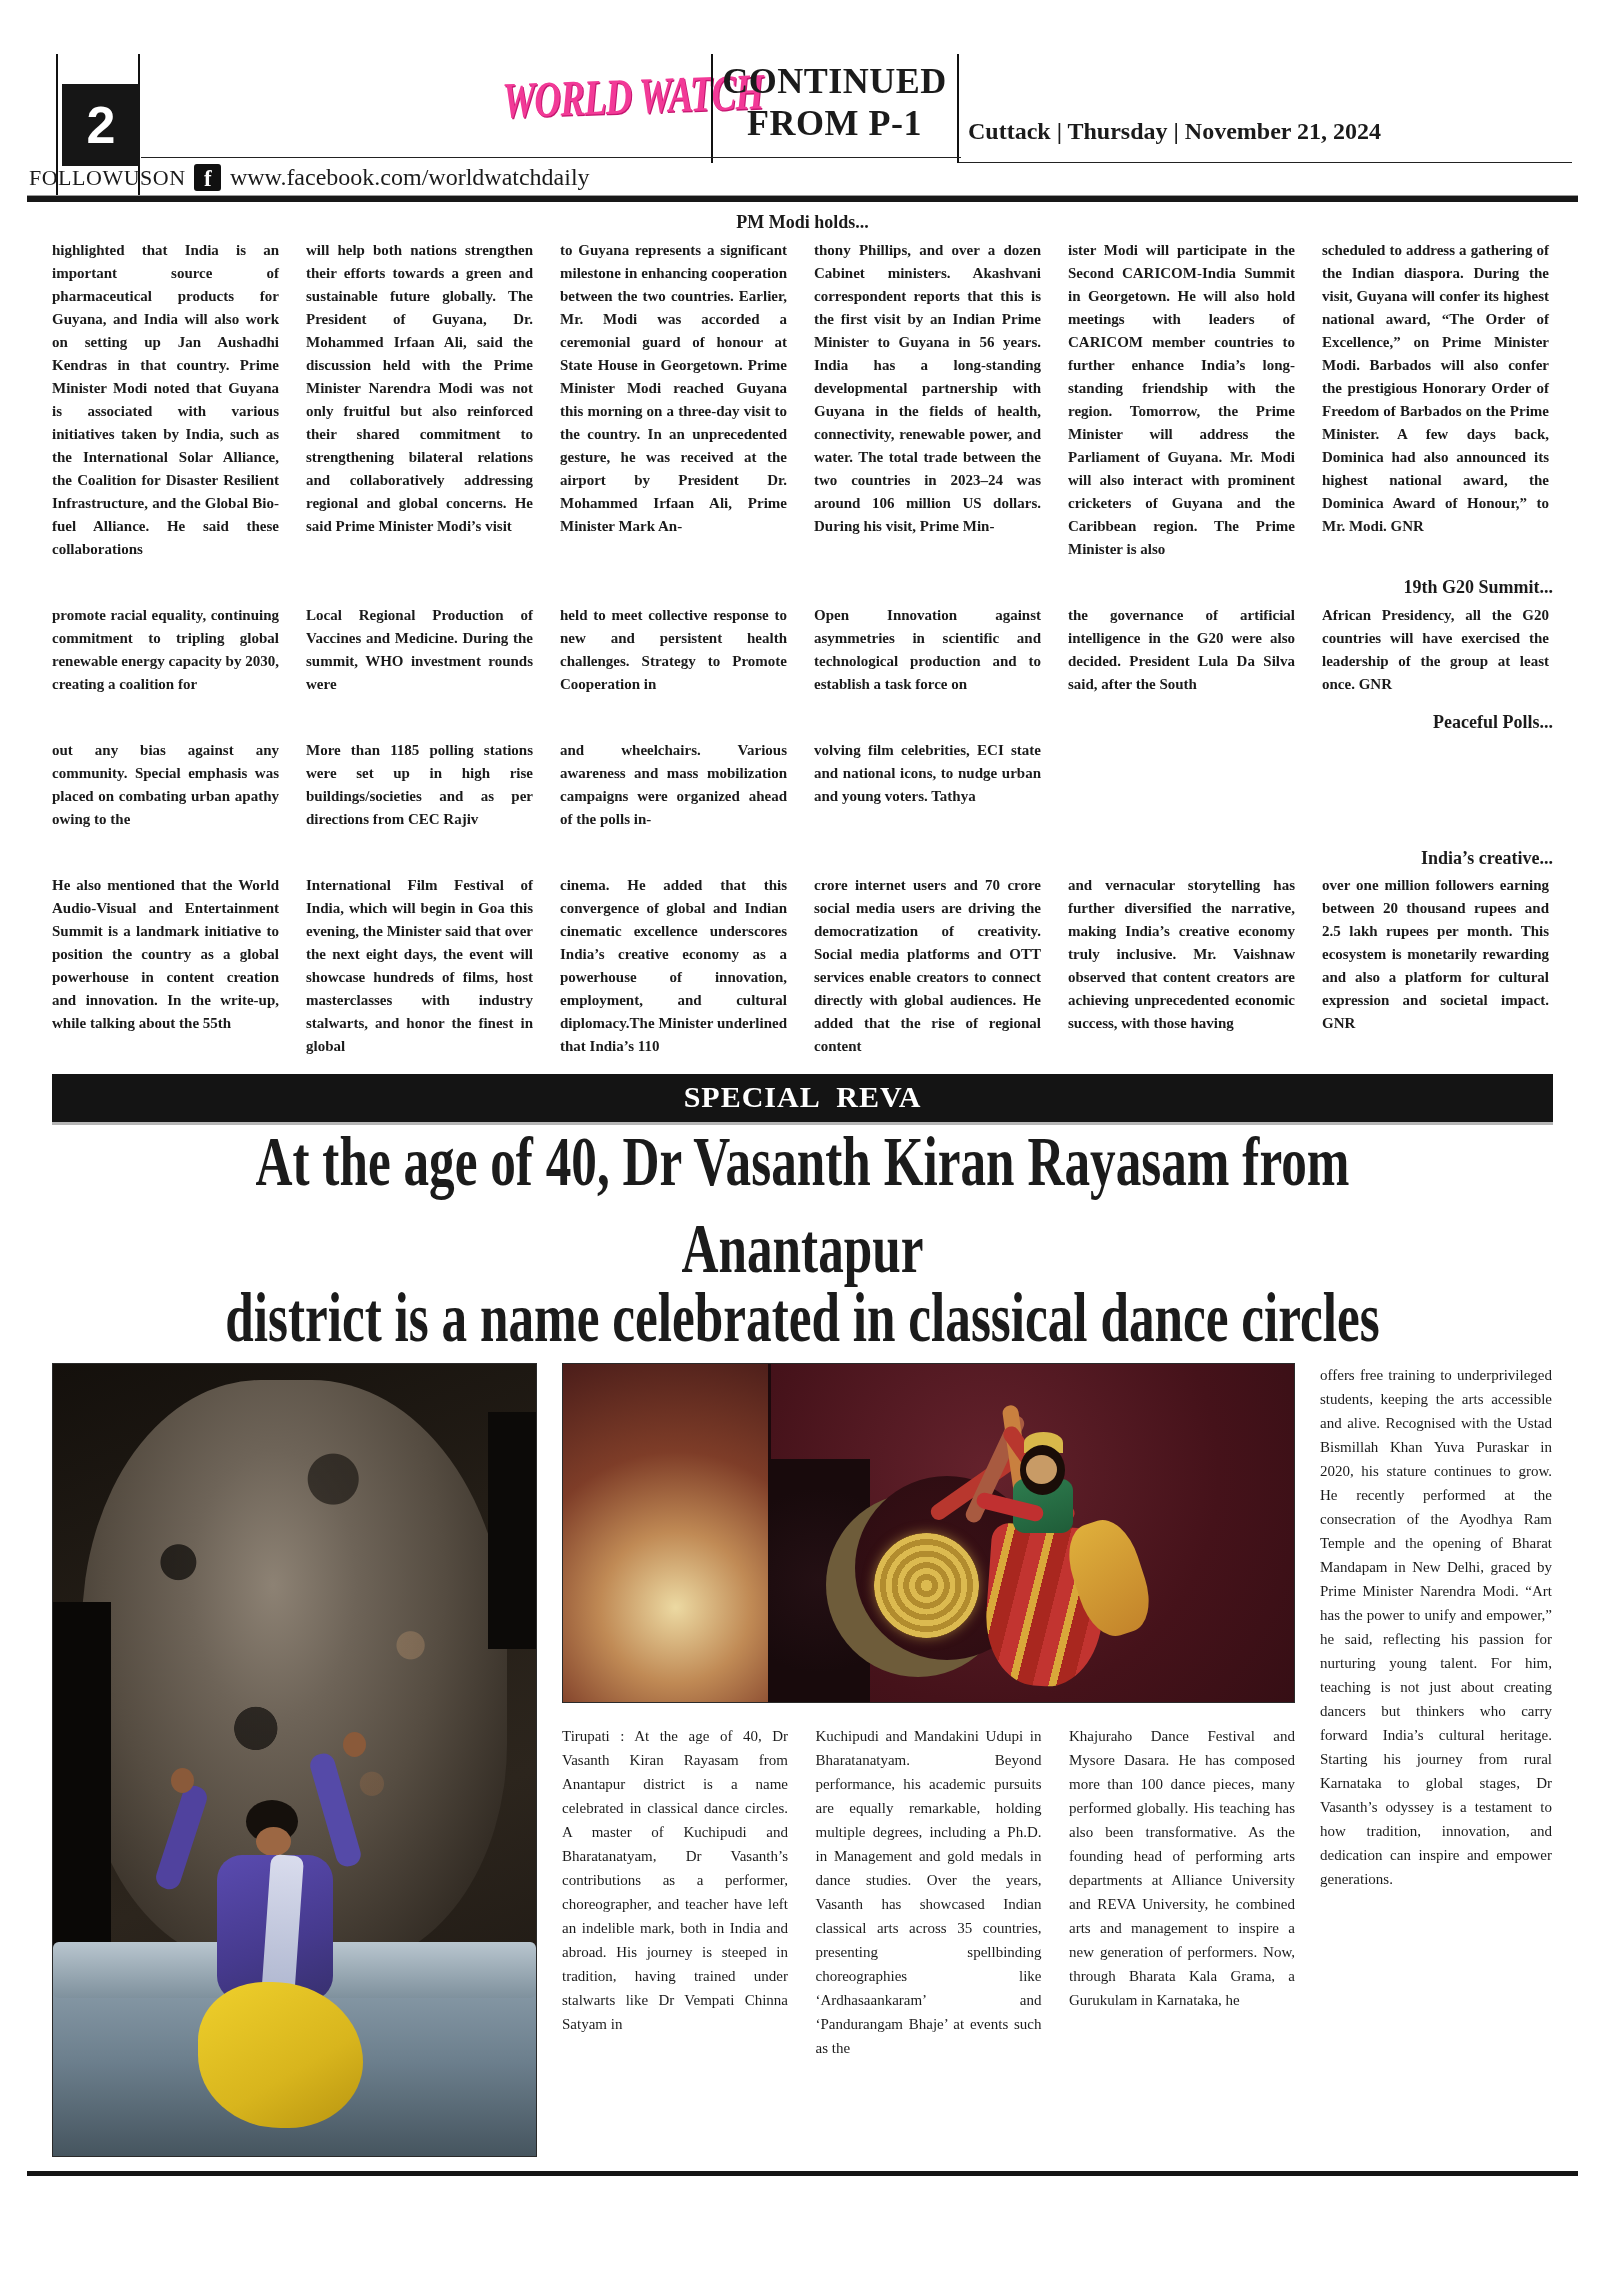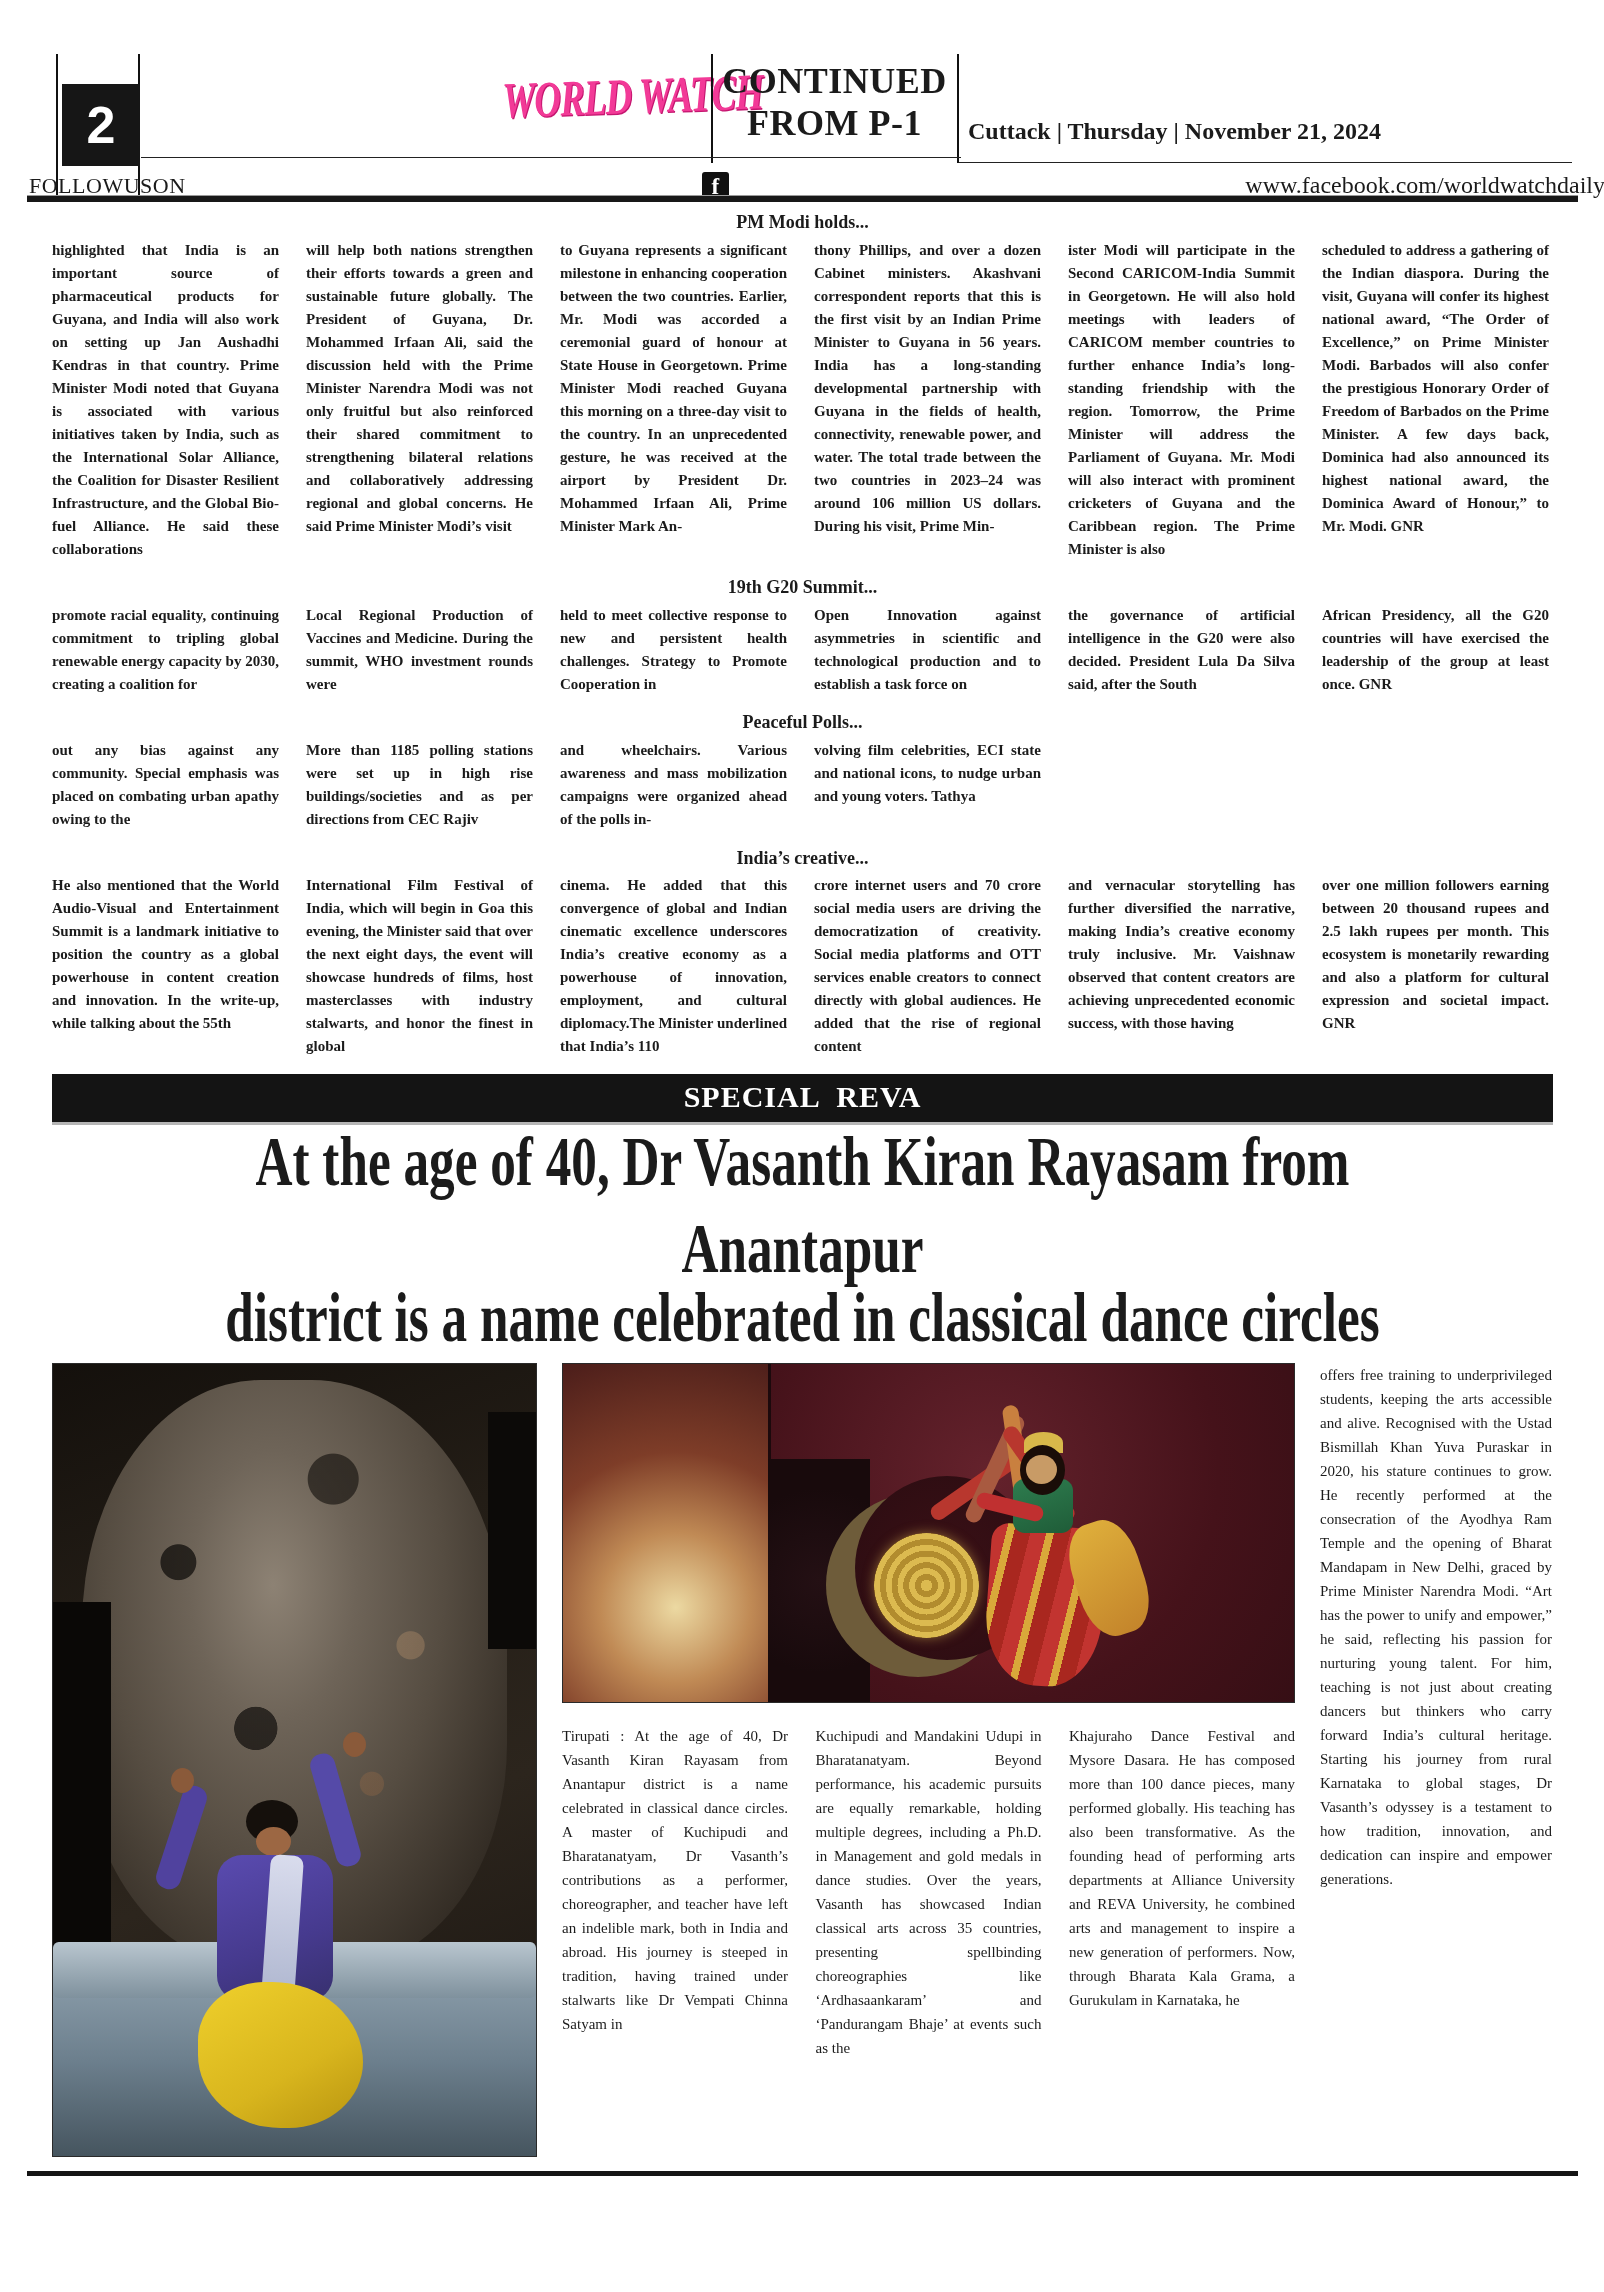--- a/index.html
+++ b/index.html
@@ -8,31 +8,31 @@
   .pagenum-frame{position:absolute;left:56px;top:54px;width:80px;height:144px;border-left:2.9px solid #111;border-right:2.9px solid #111;}
   .pagenum-box{position:absolute;left:62px;top:84px;width:78px;height:82px;background:#161616;display:flex;align-items:center;justify-content:center;}
   .pagenum-box span{font-family:"Liberation Sans",sans-serif;font-weight:bold;font-size:52px;color:#fff;}
   .logo{position:absolute;left:497px;top:74px;width:209px;text-align:center;font-weight:bold;font-style:italic;font-size:39px;letter-spacing:-1px;color:#f23a97;text-shadow:1px 1px 0 #c4166f;transform:rotate(-2deg) scale(.95,1.3);transform-origin:center;text-transform:uppercase;white-space:nowrap;}
   .vrule{position:absolute;top:54px;height:109px;width:0;border-left:2.9px solid #111;}
   .vrule.v1{left:711px;} .vrule.v2{left:957px;}
   .continued{position:absolute;left:715px;top:60px;width:239px;text-align:center;font-weight:bold;font-size:36px;line-height:42px;letter-spacing:0.5px;}
   .dateline{position:absolute;left:968px;top:118px;width:602px;font-weight:bold;font-size:24px;white-space:nowrap;}
   .rule-thin{position:absolute;left:141px;top:157px;width:820px;border-top:1.9px solid #222;}
   .date-underline{position:absolute;left:959px;top:162px;width:613px;border-top:1.9px solid #222;}
-  .follow{position:absolute;left:29px;right:0;top:172px;display:flex;justify-content:space-between;align-items:center;gap:8.7px;}
+  .follow{position:absolute;left:29px;right:0;top:164px;display:flex;justify-content:flex-start;align-items:center;gap:8.7px;}
   .follow-label{font-size:22px;letter-spacing:0.5px;}
   .fb-icon{width:27px;height:27px;background:#101010;color:#fff;display:flex;align-items:flex-end;justify-content:center;font-weight:bold;font-size:23px;line-height:25px;border-radius:2.9px;}
   .fb-url{font-size:24px;}
   .rule-thick{position:absolute;left:27px;top:195px;width:1551px;height:5.8px;background:#181818;border-top:1.9px solid #9a9a9a;}
   .content{padding:0 52px;}
   .section h2{text-align:center;font-size:18px;margin:0;font-weight:bold;}
   .cols{display:flex;gap:27px;}
   .col{width:227px;flex:none;text-align:justify;font-size:15px;line-height:23px;font-weight:bold;}
   .s1 h2{padding:7.8px 0 5.8px;}
-  .s2 h2,.s3 h2,.s4 h2{padding:16.5px 0 5.8px;}
+  .s2 h2,.s3 h2,.s4 h2{padding:16.5px 0 5.8px;text-align:right;}
   .banner{margin-top:15.5px;background:#141414;color:#fff;text-align:center;font-weight:bold;font-size:30px;letter-spacing:1px;word-spacing:8.7px;padding:5.8px 0 7.8px;border-bottom:3.9px solid #b5b5b5;}
   .headline{margin:5.8px 0 3.9px;text-align:center;font-weight:bold;}
   .headline .hl{font-size:61px;line-height:75px;transform:scale(.84,1.16);transform-origin:center;}
   .special-body{display:flex;gap:25px;margin-top:7.8px;}
   .sp-left{width:485px;flex:none;}
   .sp-mid{width:733px;flex:none;}
   .sp-right{width:232px;flex:none;}
   .article{ text-align:justify;font-size:15px;line-height:24px;}
   .sp-cols{display:flex;margin-top:21.3px;justify-content:space-between;}
   .sp-col{width:226px;flex:none;}

